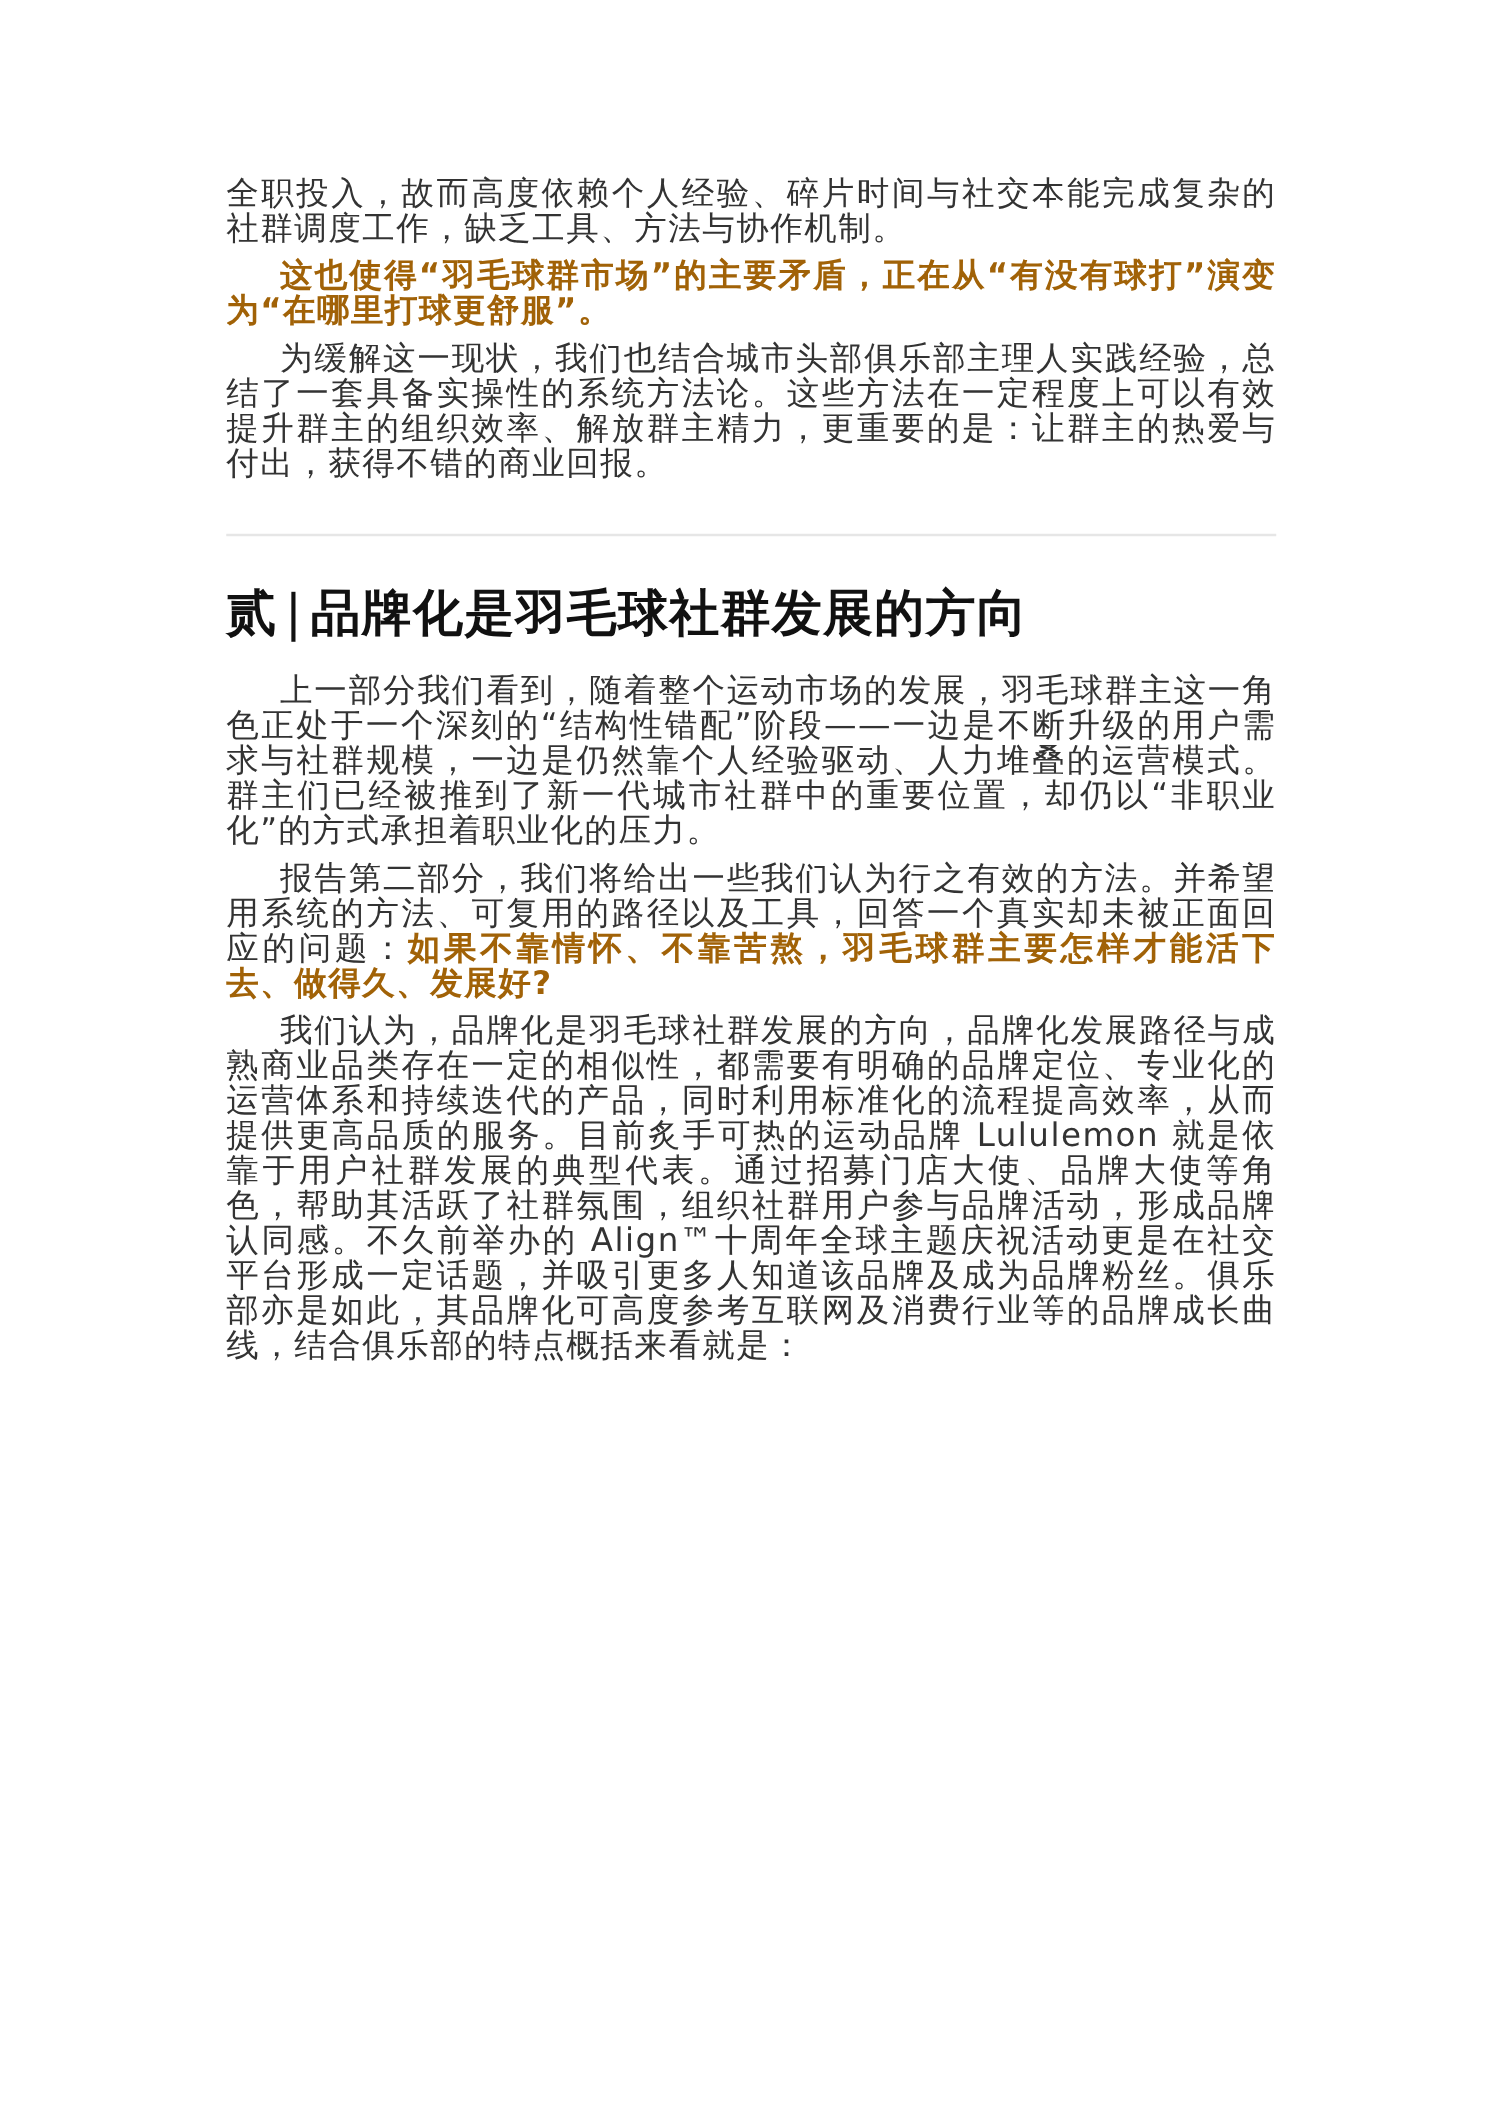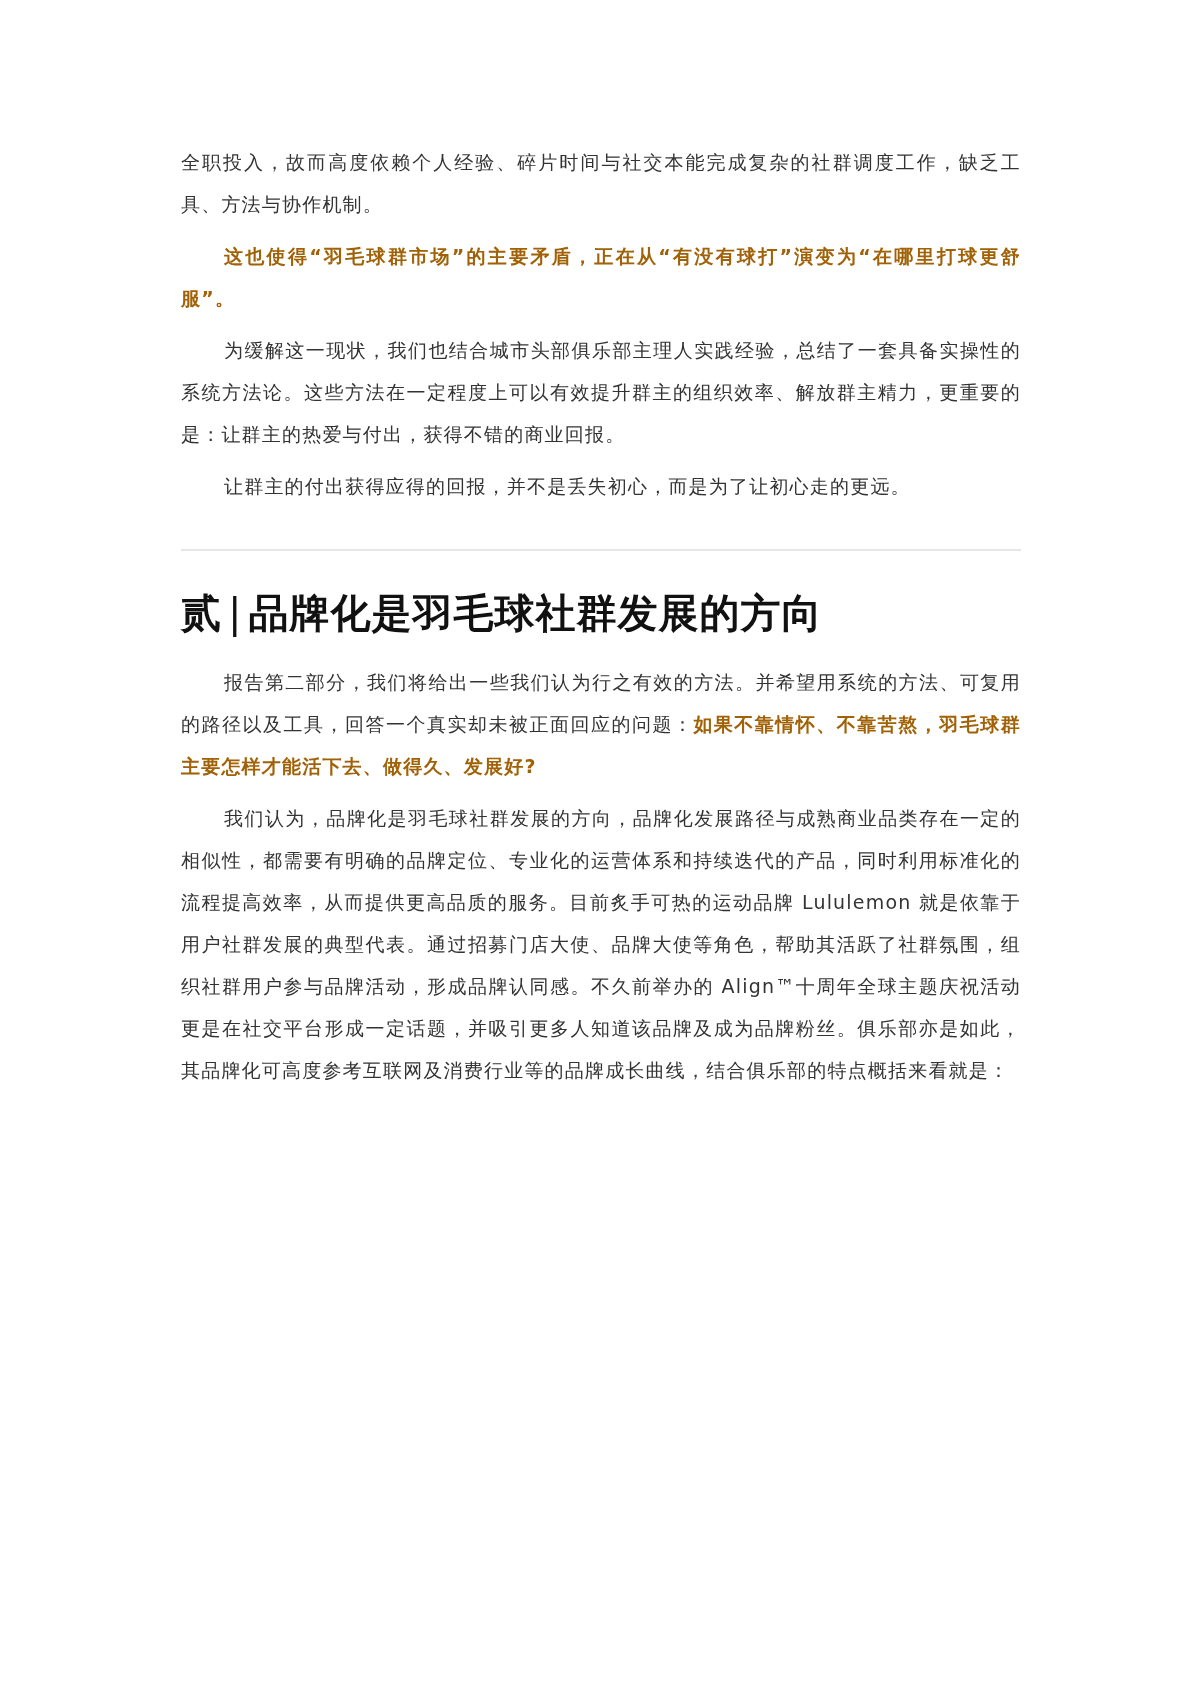--- a/index.html
+++ b/index.html
@@ -4,22 +4,22 @@
 <style>
   html, body { margin: 0; padding: 0; background: #ffffff; }
   body { width: 1200px; height: 1698px; position: relative; overflow: hidden; }
   .page {
     position: absolute; left: 181px; top: 141px; width: 840px;
     font-family: "DejaVu Sans", "Liberation Sans", sans-serif;
     color: #333333;
   }
   p {
     margin: 0 0 10px 0;
-    font-size: 19px;
-    line-height: 42px;
+    font-size: 26px;
+    line-height: 28px;
     letter-spacing: 1.2px;
     text-align: justify;
   }
   p.indent { text-indent: 43px; }
   b, .bold { font-weight: bold; color: #a16207; }
   .divider {
     border: 0; border-top: 2px solid #e6e6e6;
     margin: 42px 0 38px 0; width: 840px;
   }
   h2 {
@@ -35,25 +35,25 @@
 
 <div class="page">
 
   <p>全职投入，故而高度依赖个人经验、碎片时间与社交本能完成复杂的社群调度工作，缺乏工具、方法与协作机制。</p>
 
   <p class="indent bold">这也使得“羽毛球群市场”的主要矛盾，正在从“有没有球打”演变为“在哪里打球更舒服”。</p>
 
 
   <p class="indent">为缓解这一现状，我们也结合城市头部俱乐部主理人实践经验，总结了一套具备实操性的系统方法论。这些方法在一定程度上可以有效提升群主的组织效率、解放群主精力，更重要的是：让群主的热爱与付出，获得不错的商业回报。</p>
 
-  <p class="indent">让群主的付出获得应得的回报，并不是丢失初心，而是为了让初心走的更远。</p>
 
 
   <hr class="divider">
 
   <h2><span>贰</span><span class="sep">|</span><span>品牌化是羽毛球社群发展的方向</span></h2>
 
+  <p class="indent">上一部分我们看到，随着整个运动市场的发展，羽毛球群主这一角色正处于一个深刻的“结构性错配”阶段——一边是不断升级的用户需求与社群规模，一边是仍然靠个人经验驱动、人力堆叠的运营模式。群主们已经被推到了新一代城市社群中的重要位置，却仍以“非职业化”的方式承担着职业化的压力。</p>
 
   <p class="indent"><span>报告第二部分，我们将给出一些我们认为行之有效的方法。并希望用系统的方法、可复用的路径以及工具，回答一个真实却未被正面回应的问题：</span><b>如果不靠情怀、不靠苦熬，羽毛球群主要怎样才能活下去、做得久、发展好?</b></p>
 
   <p class="indent">我们认为，品牌化是羽毛球社群发展的方向，品牌化发展路径与成熟商业品类存在一定的相似性，都需要有明确的品牌定位、专业化的运营体系和持续迭代的产品，同时利用标准化的流程提高效率，从而提供更高品质的服务。目前炙手可热的运动品牌 Lululemon 就是依靠于用户社群发展的典型代表。通过招募门店大使、品牌大使等角色，帮助其活跃了社群氛围，组织社群用户参与品牌活动，形成品牌认同感。不久前举办的 Align™十周年全球主题庆祝活动更是在社交平台形成一定话题，并吸引更多人知道该品牌及成为品牌粉丝。俱乐部亦是如此，其品牌化可高度参考互联网及消费行业等的品牌成长曲线，结合俱乐部的特点概括来看就是：</p>
 
 </div>
 
 </body></html>

